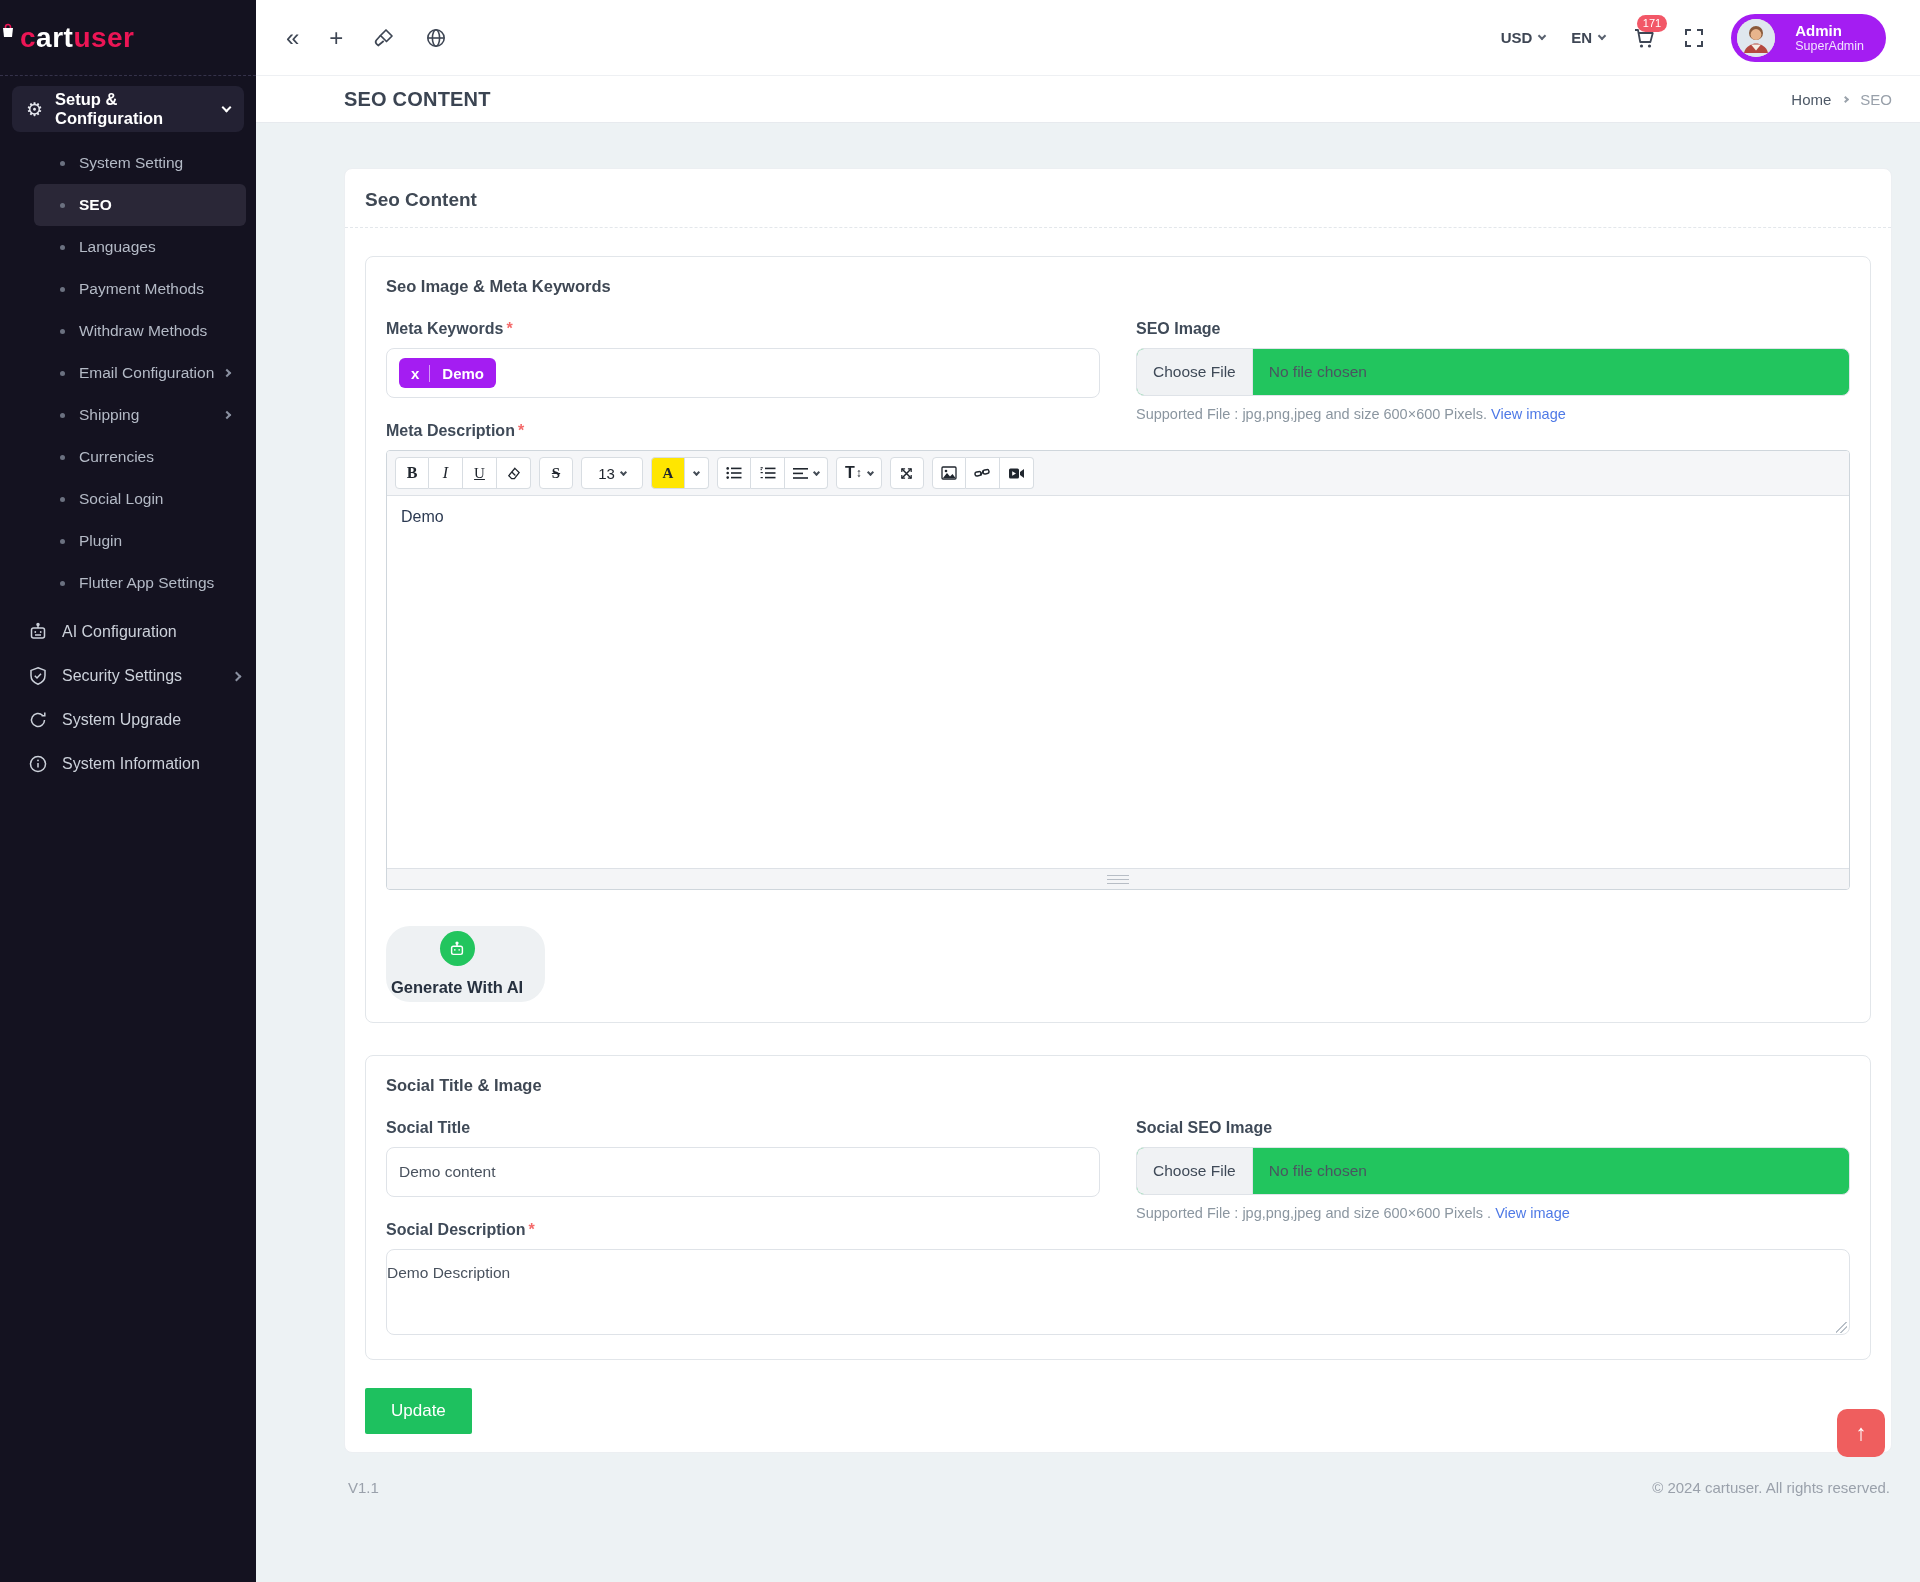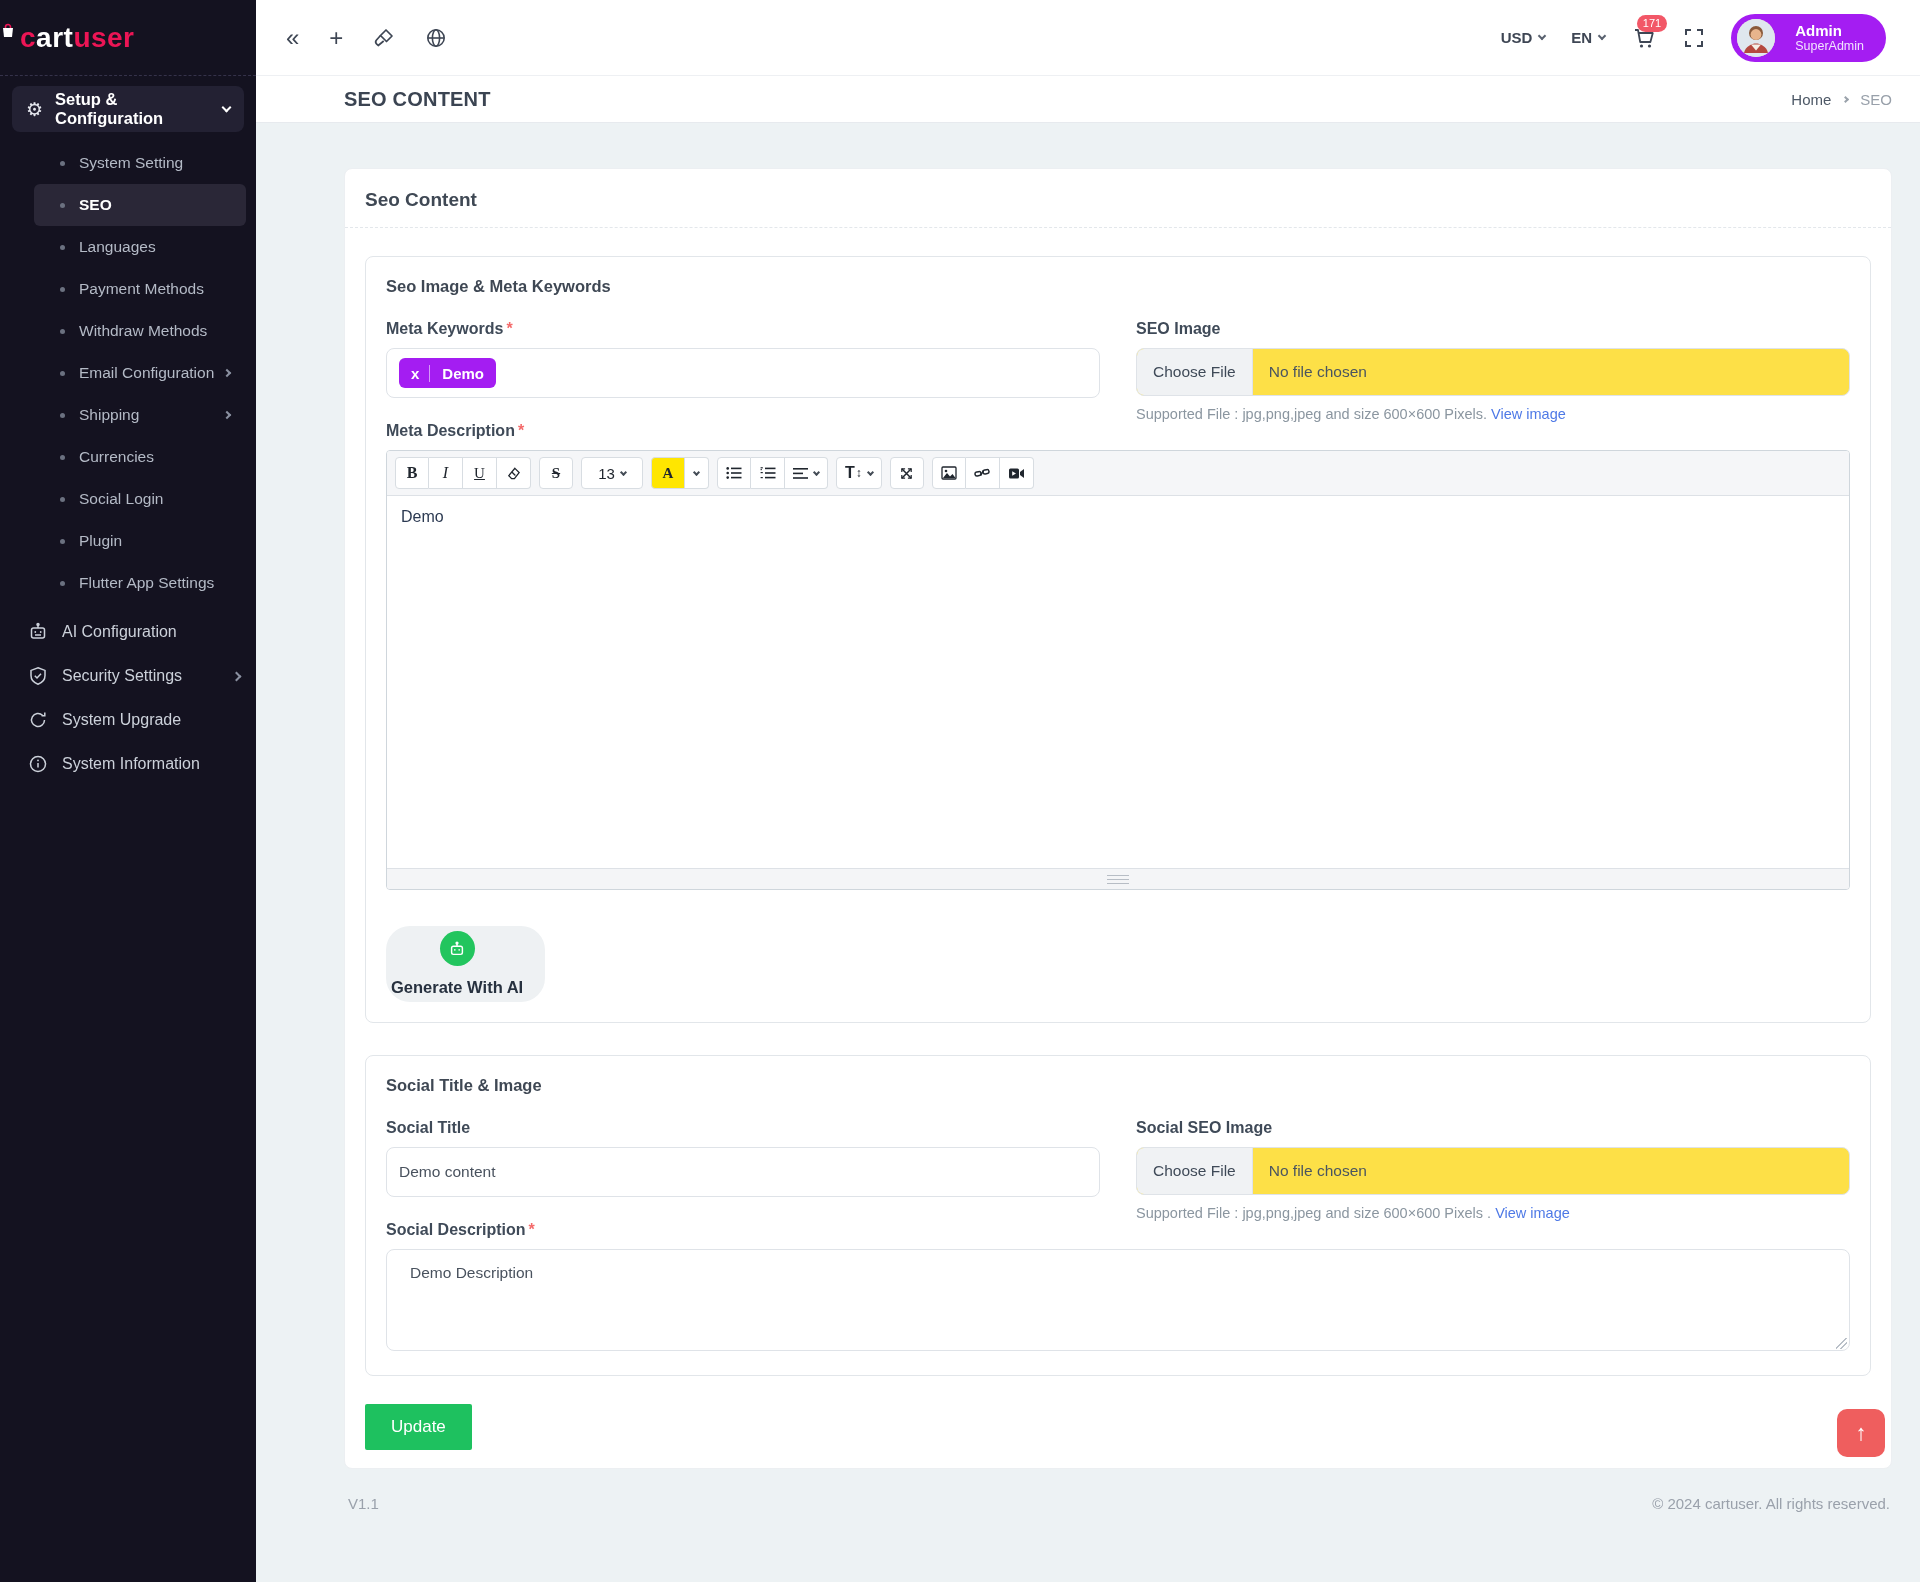--- a/index.html
+++ b/index.html
@@ -68,21 +68,21 @@
   .grid2 { display:grid; grid-template-columns:1fr 1fr; gap:36px; }
   .field-label { display:block; font-size:16px; font-weight:600; color:#3f4a58; margin-bottom:10px; }
   .req { color:#f46a6a; margin-left:3px; }
 
   .inputbox { border:1px solid #dfe3e8; border-radius:8px; background:#fff; height:50px; display:flex; align-items:center; padding:0 12px; font-size:15.5px; color:#49525e; width:100%; }
   input.inputbox { outline:none; }
   .tag { background:#a41df2; color:#fff; border-radius:6px; display:inline-flex; align-items:center; height:30px; padding:0 12px; font-size:15px; font-weight:600; cursor:default; }
   .tag .tx { cursor:pointer; font-weight:700; }
   .tag .tt { border-left:1px solid rgba(255,255,255,.55); margin-left:10px; padding-left:12px; }
 
-  .filein { border:1px solid #dfe3e8; border-radius:8px; height:48px; display:flex; align-items:stretch; overflow:hidden; background:#fde047; cursor:pointer; }
+  .filein { border:1px solid #dfe3e8; border-radius:8px; height:48px; display:flex; align-items:stretch; overflow:hidden; background:#22c55e; cursor:pointer; }
   .filein .choose { background:#f0f2f4; border-right:1px solid #dfe3e8; display:flex; align-items:center; padding:0 16px; font-size:15.5px; color:#3f4a58; }
   .filein .status { display:flex; align-items:center; padding:0 16px; font-size:15.5px; color:#4a5560; }
   .hint { margin-top:10px; font-size:14.5px; color:#8b96a0; }
   .hint a { color:#4e79e6; text-decoration:none; cursor:pointer; }
 
   .ed-field { }
   .editor { border:1px solid #cfd6dc; border-radius:4px; overflow:hidden; }
   .ed-toolbar { background:#f5f6f8; border-bottom:1px solid #dde1e6; padding:6px 8px; display:flex; gap:8px; align-items:center; flex-wrap:wrap; }
   .tb-group { display:flex; }
   .tb-btn { min-width:34px; height:32px; background:#fff; border:1px solid #d8dde2; display:flex; align-items:center; justify-content:center; font-size:15px; color:#20262e; cursor:pointer; padding:0 8px; }
@@ -98,21 +98,21 @@
   .tb-btn .chev { width:5px; height:5px; color:#444c56; margin-left:6px; margin-top:-2px; }
   .tb-btn.caret-only .chev { margin-left:0; }
   .ed-content { min-height:372px; padding:12px 14px; font-size:16px; color:#2c3a52; background:#fff; }
   .ed-status { height:21px; background:#f4f5f7; border-top:1px solid #dde1e6; display:flex; align-items:center; justify-content:center; cursor:ns-resize; }
   .grip { width:22px; height:9px; background:repeating-linear-gradient(#b7bdc5 0 1.5px, transparent 1.5px 4px); }
 
   .ai-btn { margin-top:36px; display:inline-flex; align-items:center; gap:12px; background:#eef1f3; border:none; border-radius:24px; padding:5px 22px 5px 5px; cursor:pointer; font-family:inherit;flex-direction:column; }
   .ai-circ { width:35px; height:35px; border-radius:50%; background:#22c55e; display:flex; align-items:center; justify-content:center; }
   .ai-label { font-size:16.5px; font-weight:600; color:#27313f; }
 
-  textarea.sdesc { width:100%; height:102px; border:1px solid #dfe3e8; border-radius:8px; padding:14px 23px; font-size:15.5px; color:#49525e; font-family:inherit; resize:none; outline:none; }
+  textarea.sdesc { width:100%; height:86px; border:1px solid #dfe3e8; border-radius:8px; padding:14px 0; font-size:15.5px; color:#49525e; font-family:inherit; resize:none; outline:none; }
   .ta-wrap { position:relative; }
   .ta-wrap::after { content:""; position:absolute; right:3px; bottom:6px; width:11px; height:11px;
     background:linear-gradient(135deg, transparent 0 45%, #b9c0c8 45% 52%, transparent 52% 68%, #b9c0c8 68% 75%, transparent 75%); }
 
   .update-btn { margin-top:28px; background:#1ec15f; color:#fff; border:none; border-radius:2px; font-size:17px; font-weight:500; padding:13px 26px; cursor:pointer; font-family:inherit; }
 
   .footerbar { display:flex; justify-content:space-between; align-items:center; padding:26px 2px 0 4px; font-size:15px; color:#9aa1ab; }
 
   .scrolltop { position:absolute; right:35px; bottom:125px; width:48px; height:48px; background:#ef5e5e; border:none; border-radius:10px; color:#fff; font-size:22px; cursor:pointer; display:flex; align-items:center; justify-content:center; }
 

